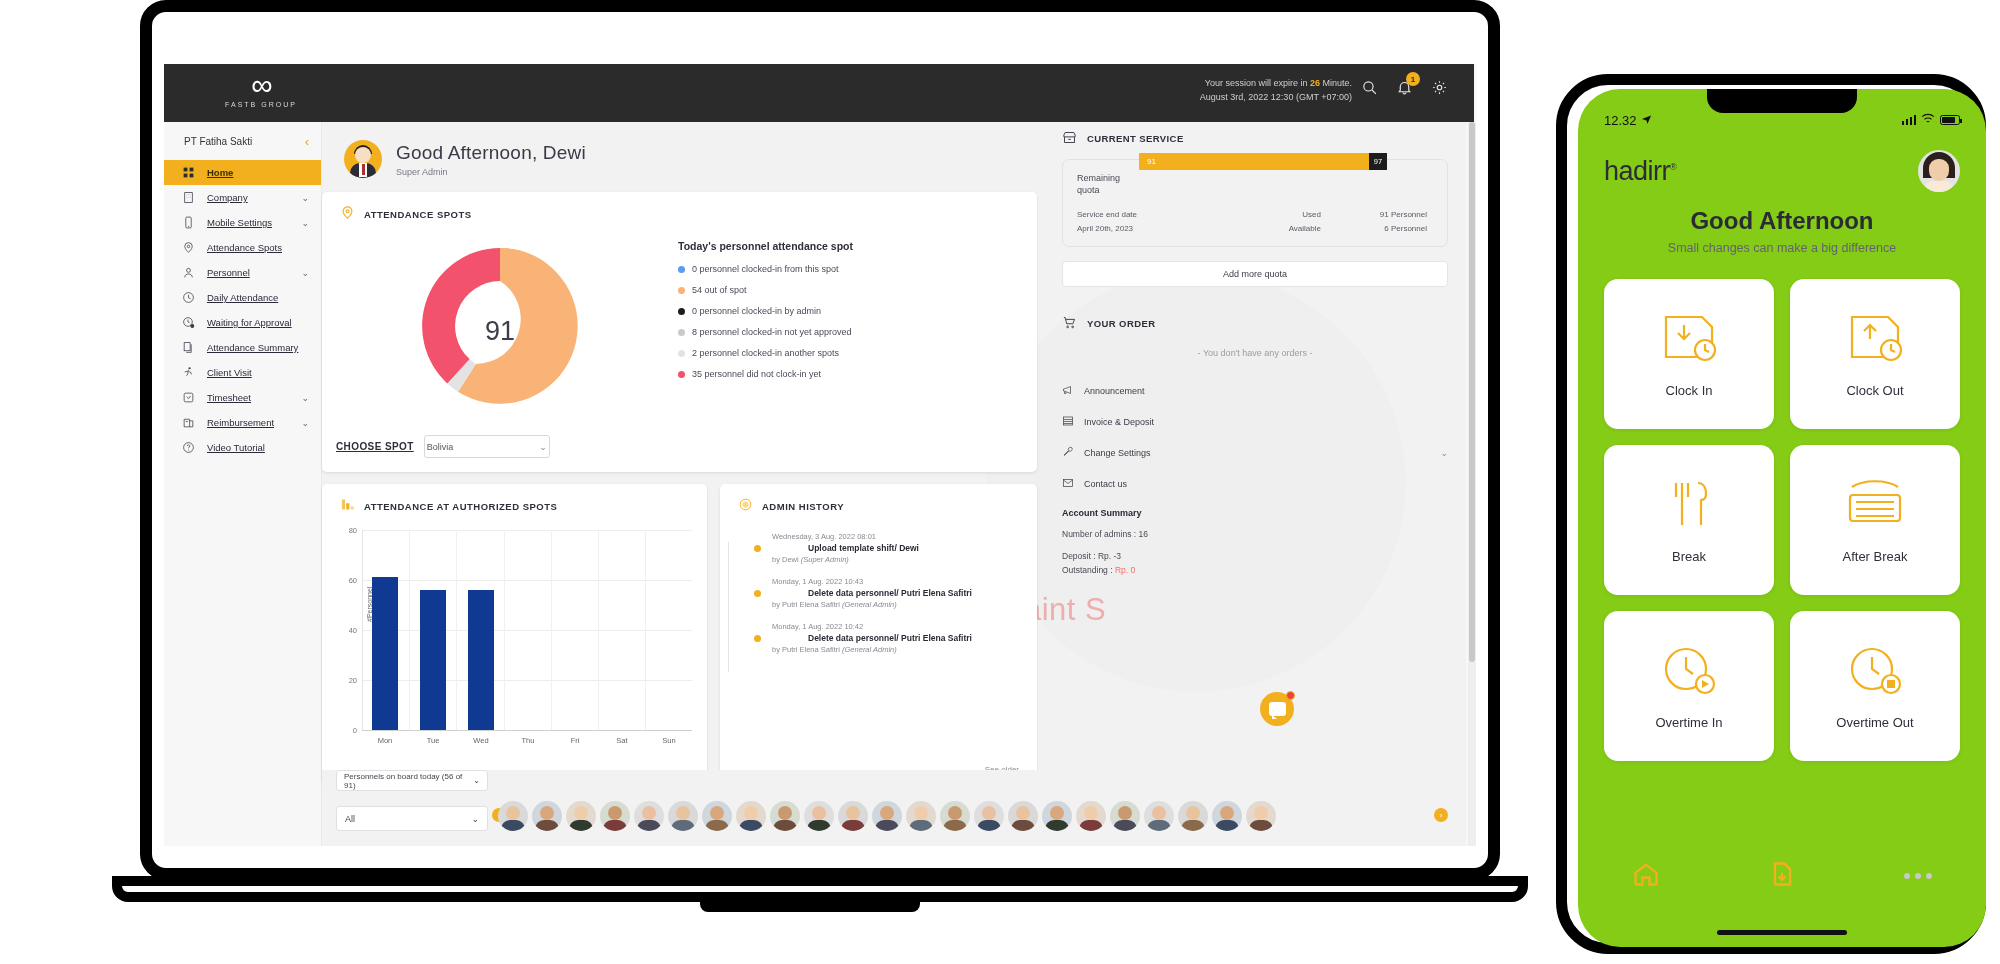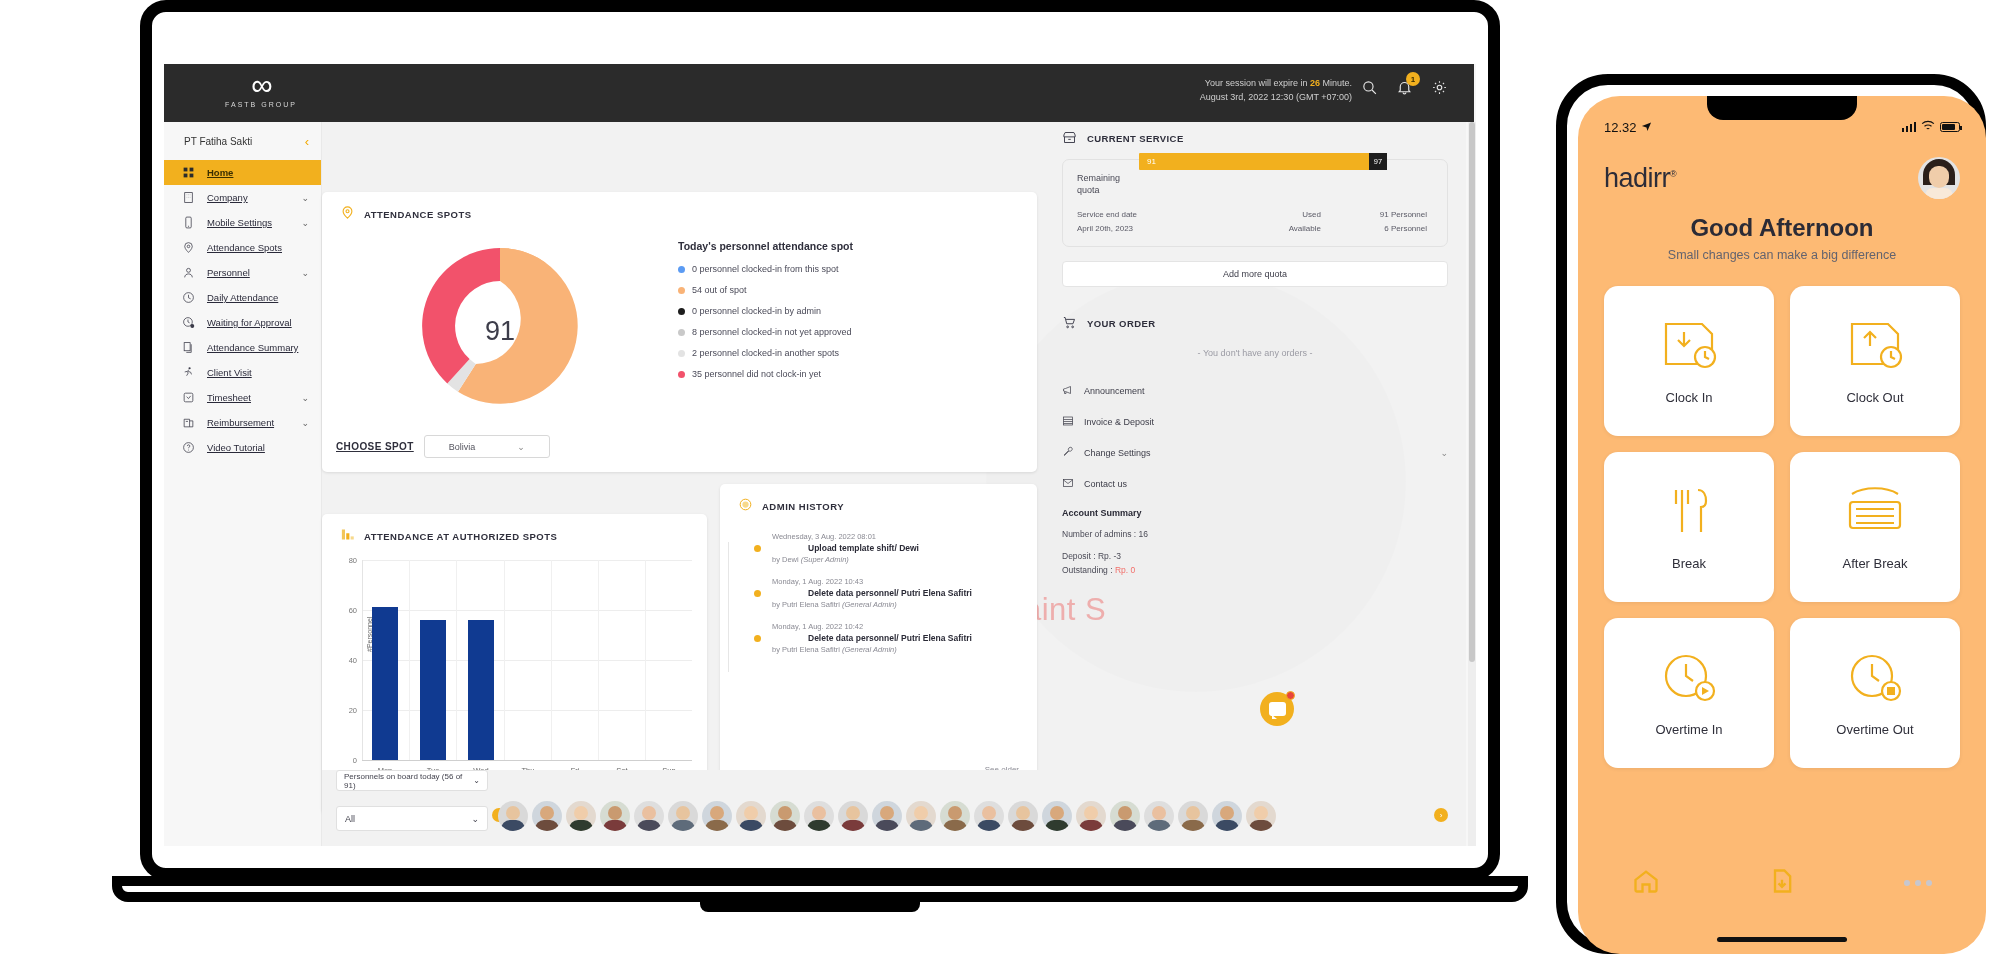--- a/index.html
+++ b/index.html
@@ -107,26 +107,26 @@
     font-size: 27px; color: #3d3d4a;
   }
   .legend { position: absolute; left: 356px; top: 48px; width: 330px; }
   .legend-title { font-size: 10.5px; font-weight: bold; color: #2f2f3c; margin-bottom: 12px; }
   .legend-row { display: flex; align-items: center; gap: 7px; margin-bottom: 11px; font-size: 9px; color: #4a4a58; }
   .legend-dot { width: 7px; height: 7px; border-radius: 50%; flex: 0 0 7px; }
   .choose-spot { position: absolute; left: 14px; bottom: 14px; display: flex; align-items: center; gap: 10px; }
   .choose-label { font-size: 10px; font-weight: bold; color: #2f2f3c; letter-spacing: .4px; text-decoration: underline; }
   .select-box {
     width: 126px; height: 23px; border: 1px solid #d8d8d8; border-radius: 3px; background: #fff;
-    display: flex; align-items: center; justify-content: space-between; padding: 0 24px;
+    display: flex; align-items: center; justify-content: space-between; padding: 0 2px;
     font-size: 9px; color: #55555f;
   }
   .select-box .cv { color: #888; font-size: 9px; }
 
-  #bar-card { position: absolute; left: 158px; top: 420px; width: 385px; height: 300px; margin-top: 30px; }
+  #bar-card { position: absolute; left: 158px; top: 420px; width: 385px; height: 300px; }
   #admin-card { position: absolute; left: 556px; top: 420px; width: 317px; height: 300px; }
 
   .chart-area { position: absolute; left: 40px; top: 46px; width: 330px; height: 200px; }
   .ylabel {
     position: absolute; left: 4px; top: 92px; font-size: 7px; color: #666;
     transform: rotate(-90deg); transform-origin: left top; white-space: nowrap;
   }
   .ytick { position: absolute; right: 100%; transform: translateY(-50%); font-size: 7.5px; color: #777; padding-right: 5px; }
   .gridline { position: absolute; left: 0; width: 100%; height: 1px; background: #ededed; }
   .vline { position: absolute; top: 0; width: 1px; height: 100%; background: #f0f0f0; }
@@ -220,22 +220,22 @@
     border-radius: 50%; background: rgba(0,0,0,0.012);
   }
 
   
   .phone { position: absolute; left: 1556px; top: 74px; width: 430px; height: 880px; }
   .phone-body {
     position: absolute; left: 0; top: 0; width: 430px; height: 880px;
     background: #fff; border: 11px solid #000; border-radius: 52px;
   }
   .phone-screen {
-    position: absolute; left: 11px; top: 11px; width: 408px; height: 858px;
-    background: #fdba74; border-radius: 42px; overflow: hidden;
+    position: absolute; left: 11px; top: 4px; width: 408px; height: 858px;
+    background: #84cc16; border-radius: 42px; overflow: hidden;
   }
   .phone-notch {
     position: absolute; left: 50%; transform: translateX(-50%); top: 0px;
     width: 150px; height: 24px; background: #000; border-radius: 0 0 16px 16px;
   }
   .ph-status { position: absolute; left: 0; top: 20px; width: 408px; height: 22px; padding: 0 26px; display: flex; align-items: center; justify-content: space-between; }
   .ph-time { font-size: 13px; color: #111; font-weight: normal; display: flex; align-items: center; gap: 4px; }
   .ph-right-ico { display: flex; align-items: center; gap: 5px; }
   .bars { display: flex; align-items: flex-end; gap: 1.5px; }
   .bars i { display: block; width: 2.5px; background: #111; }
@@ -449,20 +449,33 @@
                 <path d="M9.8 9.4a2.3 2.3 0 1 1 3.2 2.1c-.7.4-1 .9-1 1.7"></path>
                 <circle cx="12" cy="16.6" r=".9" fill="#3a3a48" stroke="none"></circle>
               </svg>
           </span>
           <span class="lbl">Video Tutorial</span>
         </div>
       </div>
 
       <div class="main">
         <div class="bgblob"></div>
+        <div class="greet-row">
+          <div class="avatar-big">
+            <div class="hair"></div>
+              <div class="head"></div>
+              <div class="body"></div>
+              <div class="shirt"></div>
+              <div class="tie"></div>
+          </div>
+          <div>
+            <div class="greet-title">Good Afternoon, Dewi</div>
+            <div class="greet-sub">Super Admin</div>
+          </div>
+        </div>
         <div class="watermark">Created by Paint S</div>
       </div>
 
       <div class="card" id="attendance-spots-card">
         <div class="card-head">
           <span class="ci">
             <svg viewBox="0 0 24 24" fill="none" stroke="#f2b01e" stroke-width="1.8">
                 <path d="M12 21s7-6.2 7-11a7 7 0 1 0-14 0c0 4.8 7 11 7 11z"></path>
                 <circle cx="12" cy="10" r="2.4"></circle>
               </svg>

